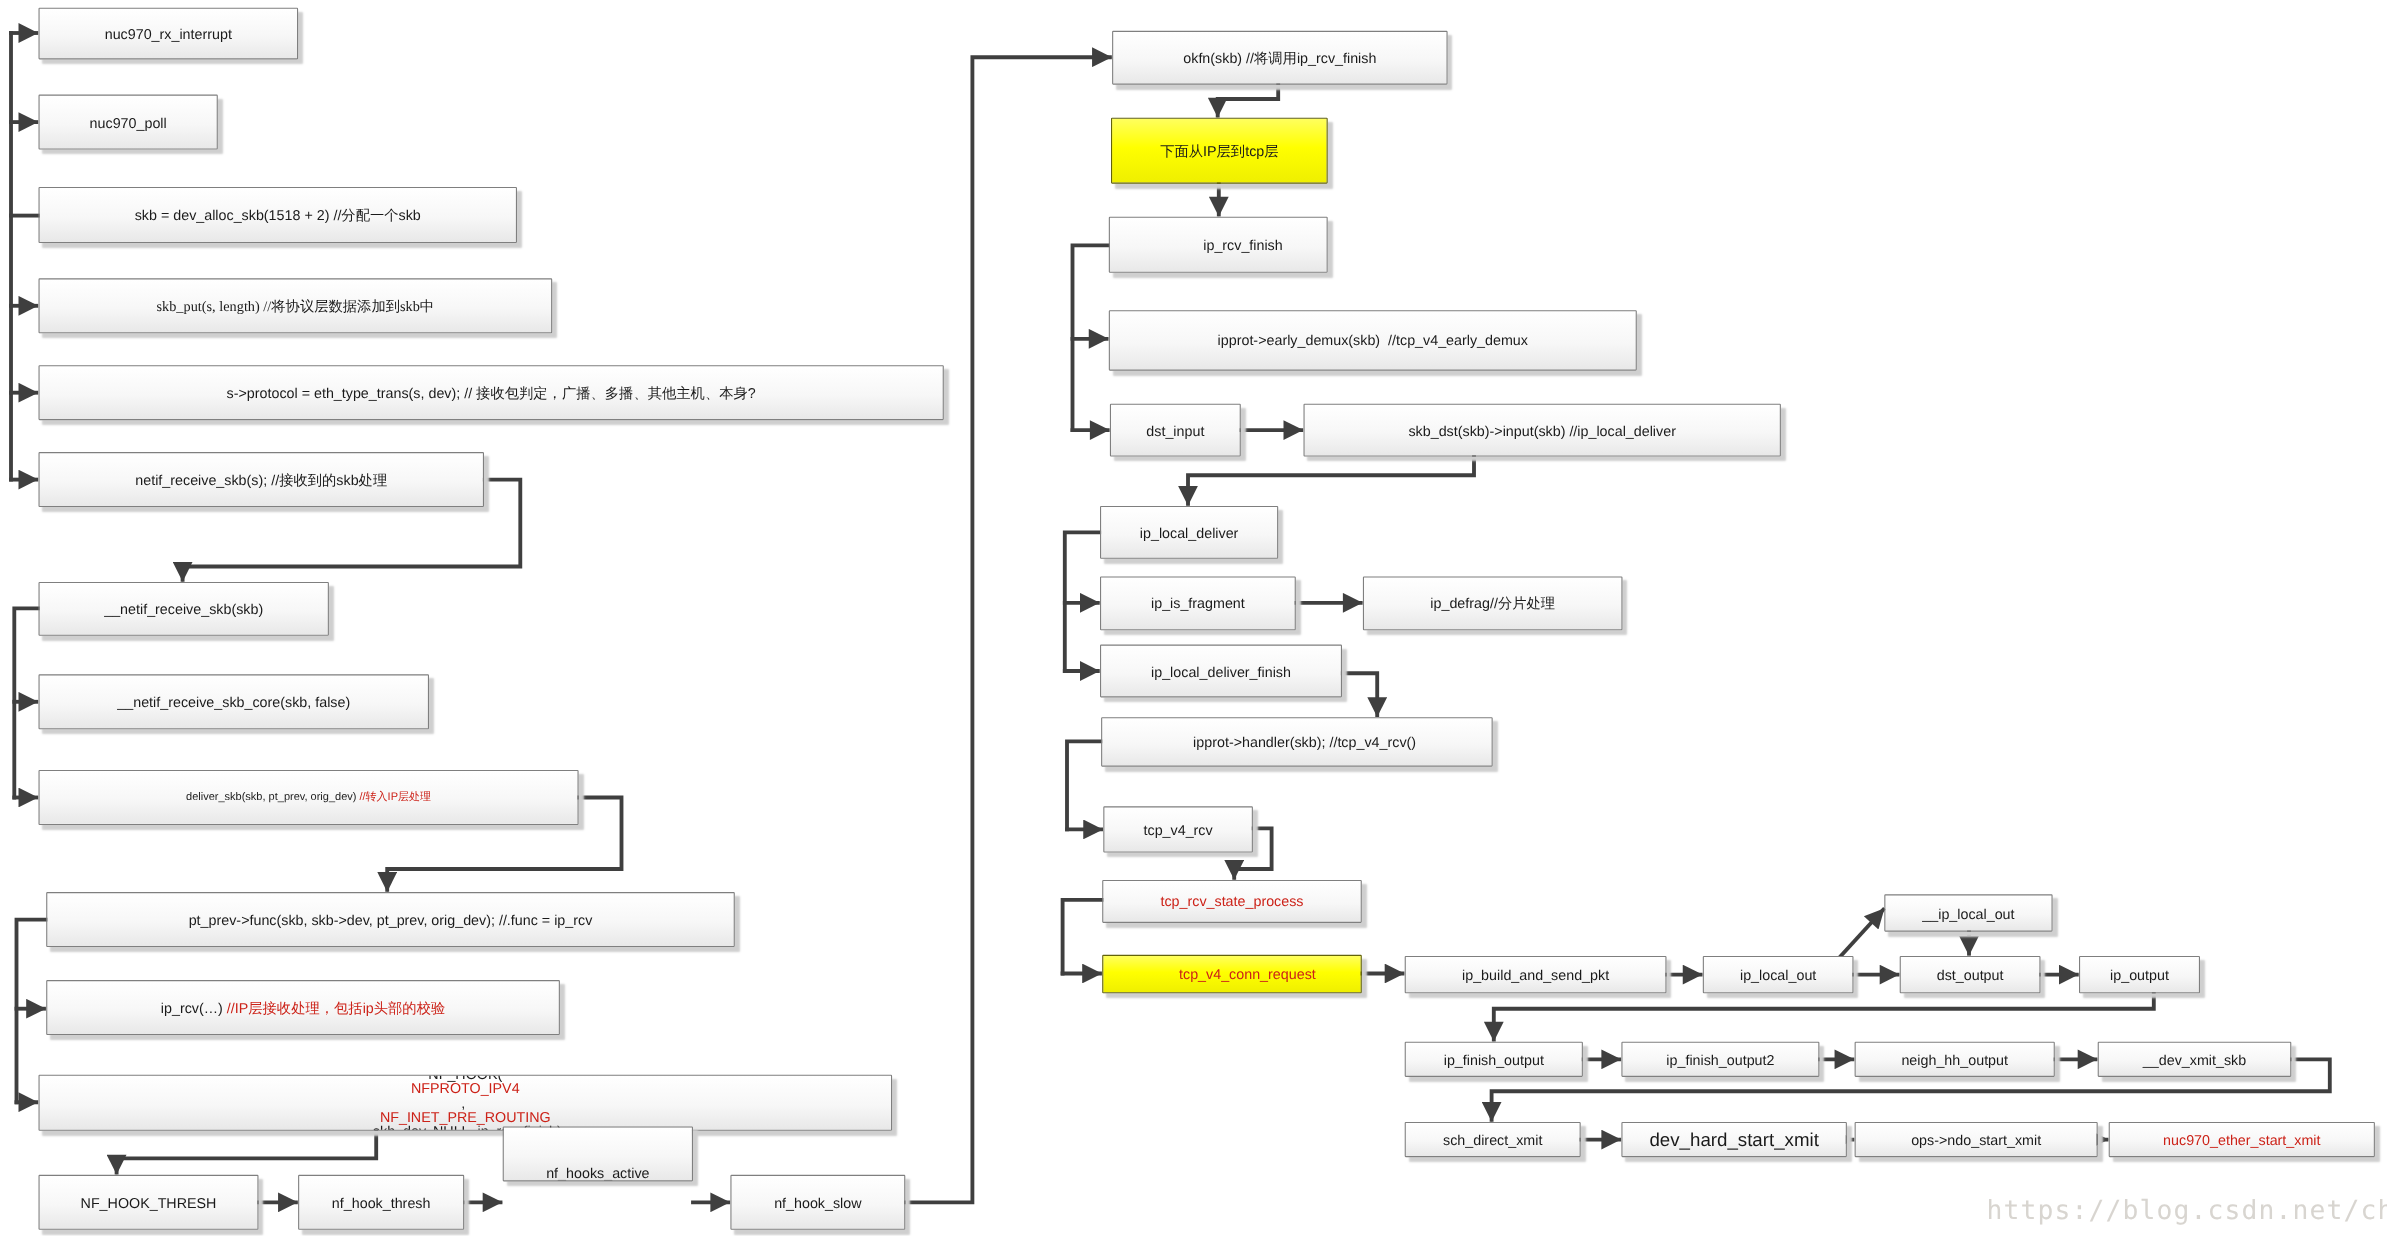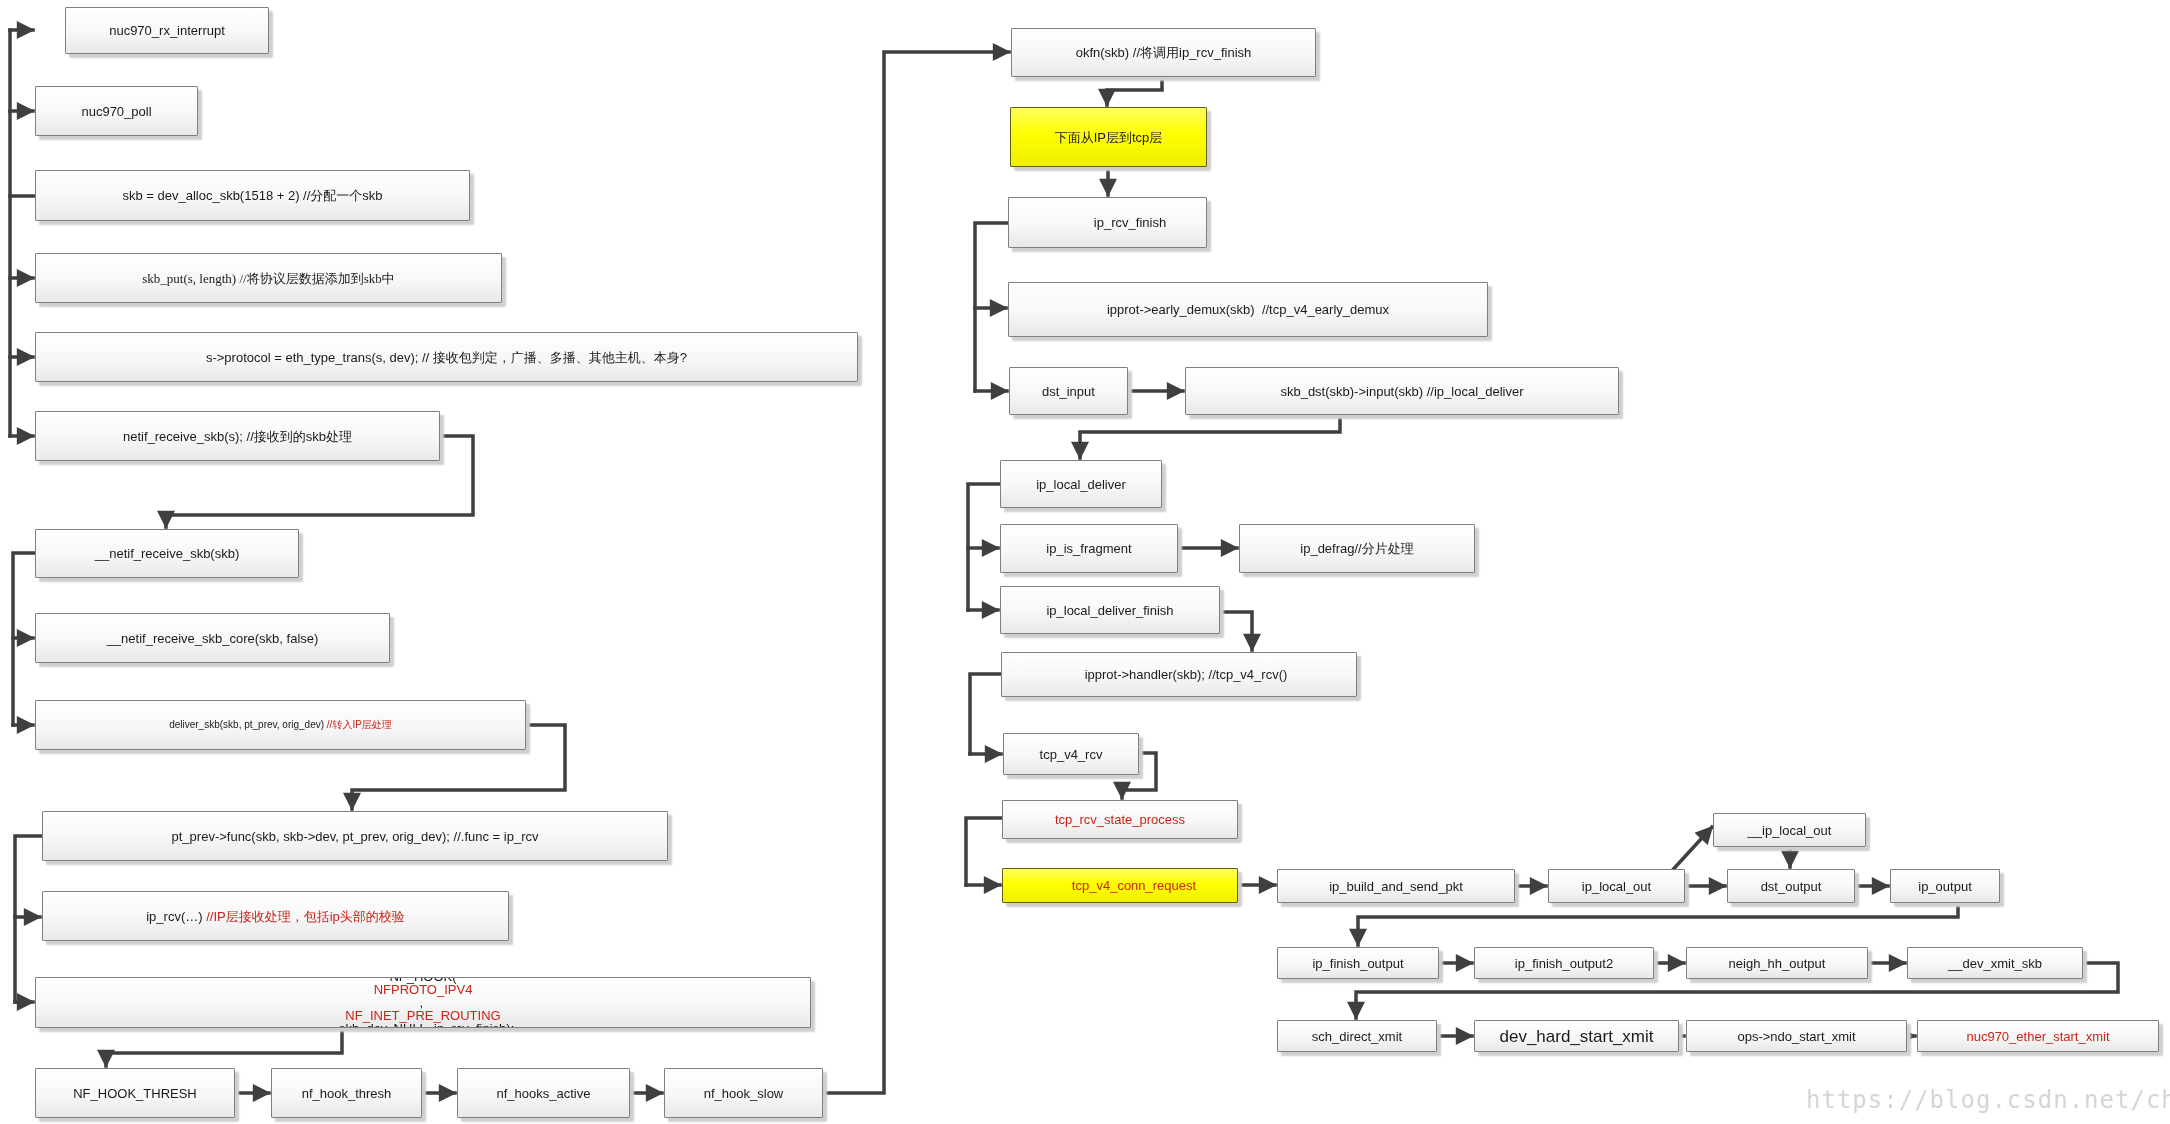--- a/index.html
+++ b/index.html
@@ -75,35 +75,35 @@
         <polyline points="1439,963 1472,963" fill="none" stroke="#3f3f3f" stroke-width="3.5" stroke-linecap="square" stroke-linejoin="miter" marker-end="url(#arrowhead)"></polyline>
         <polyline points="1654,963 1684,963" fill="none" stroke="#3f3f3f" stroke-width="3.5" stroke-linecap="square" stroke-linejoin="miter" marker-end="url(#arrowhead)"></polyline>
         <polyline points="1868,963 1905,963" fill="none" stroke="#3f3f3f" stroke-width="3.5" stroke-linecap="square" stroke-linejoin="miter" marker-end="url(#arrowhead)"></polyline>
         <polyline points="2083,963 2118,963 2118,992 1356,992 1356,1018" fill="none" stroke="#3f3f3f" stroke-width="3.5" stroke-linecap="square" stroke-linejoin="miter" marker-end="url(#arrowhead)"></polyline>
         <polyline points="1437,1036 1472,1036" fill="none" stroke="#3f3f3f" stroke-width="3.5" stroke-linecap="square" stroke-linejoin="miter" marker-end="url(#arrowhead)"></polyline>
         <polyline points="1679,1036 1684,1036" fill="none" stroke="#3f3f3f" stroke-width="3.5" stroke-linecap="square" stroke-linejoin="miter" marker-end="url(#arrowhead)"></polyline>
         <polyline points="1907,1036 1915,1036" fill="none" stroke="#3f3f3f" stroke-width="3.5" stroke-linecap="square" stroke-linejoin="miter" marker-end="url(#arrowhead)"></polyline>
       </g>
   </svg>
   <div id="nodes">
-      <div class="node" style="left: 35px; top: 7px; width: 204px; height: 47px; font-size: 13px; margin-left: 30px;"><span>nuc970_rx_interrupt</span></div>
+      <div class="node" style="left: 35px; top: 7px; width: 236px; height: 47px; font-size: 13px;"><span>nuc970_rx_interrupt</span></div>
       <div class="node" style="left: 35px; top: 86px; width: 163px; height: 50px; font-size: 13px;"><span>nuc970_poll</span></div>
       <div class="node" style="left: 35px; top: 170px; width: 435px; height: 51px; font-size: 13px;"><span>skb = dev_alloc_skb(1518 + 2) //分配一个skb</span></div>
       <div class="node" style="left: 35px; top: 253px; width: 467px; height: 50px; font-size: 13px; font-family: Liberation Serif, serif;"><span>skb_put(s, length) //将协议层数据添加到skb中</span></div>
       <div class="node" style="left: 35px; top: 332px; width: 823px; height: 50px; font-size: 13px;"><span>s-&gt;protocol = eth_type_trans(s, dev); // 接收包判定，广播、多播、其他主机、本身?</span></div>
       <div class="node" style="left: 35px; top: 411px; width: 405px; height: 50px; font-size: 13px;"><span>netif_receive_skb(s); //接收到的skb处理</span></div>
       <div class="node" style="left: 35px; top: 529px; width: 264px; height: 49px; font-size: 13px;"><span>__netif_receive_skb(skb)</span></div>
       <div class="node" style="left: 35px; top: 613px; width: 355px; height: 50px; font-size: 13px;"><span>__netif_receive_skb_core(skb, false)</span></div>
       <div class="node" style="left: 35px; top: 700px; width: 491px; height: 50px; font-size: 10px;"><span>deliver_skb(skb, pt_prev, orig_dev) </span><span style="color: rgb(204, 34, 24);">//转入IP层处理</span></div>
       <div class="node" style="left: 42px; top: 811px; width: 626px; height: 50px; font-size: 13px;"><span>pt_prev-&gt;func(skb, skb-&gt;dev, pt_prev, orig_dev); //.func = ip_rcv</span></div>
       <div class="node" style="left: 42px; top: 891px; width: 467px; height: 50px; font-size: 13px;"><span>ip_rcv(…) </span><span style="color: rgb(204, 34, 24);">//IP层接收处理，包括ip头部的校验</span></div>
       <div class="node" style="left: 35px; top: 977px; width: 776px; height: 51px; font-size: 13px; flex-direction: column;"><span>NF_HOOK(</span><span style="color: rgb(204, 34, 24);">NFPROTO_IPV4</span><span>, </span><span style="color: rgb(204, 34, 24);">NF_INET_PRE_ROUTING</span><span>, skb, dev, NULL, ip_rcv_finish);</span></div>
       <div class="node" style="left: 35px; top: 1068px; width: 200px; height: 50px; font-size: 13px;"><span>NF_HOOK_THRESH</span></div>
       <div class="node" style="left: 271px; top: 1068px; width: 151px; height: 50px; font-size: 13px;"><span>nf_hook_thresh</span></div>
-      <div class="node" style="left: 457px; top: 1068px; width: 173px; height: 50px; font-size: 13px;"><span>nf_hooks_active</span></div>
+      <div class="node" style="left: 457px; top: 1024px; width: 173px; height: 50px; font-size: 13px; align-items: flex-end;"><span>nf_hooks_active</span></div>
       <div class="node" style="left: 664px; top: 1068px; width: 159px; height: 50px; font-size: 13px;"><span>nf_hook_slow</span></div>
       <div class="node" style="left: 1011px; top: 28px; width: 305px; height: 49px; font-size: 13px;"><span>okfn(skb) //将调用ip_rcv_finish</span></div>
       <div class="node yellow" style="left: 1010px; top: 107px; width: 197px; height: 60px; font-size: 13px;"><span>下面从IP层到tcp层</span></div>
       <div class="node" style="left: 1008px; top: 197px; width: 199px; height: 51px; font-size: 13px; padding-left: 45px;"><span>ip_rcv_finish</span></div>
       <div class="node" style="left: 1008px; top: 282px; width: 480px; height: 55px; font-size: 13px;"><span>ipprot-&gt;early_demux(skb)  //tcp_v4_early_demux</span></div>
       <div class="node" style="left: 1009px; top: 367px; width: 119px; height: 48px; font-size: 13px;"><span>dst_input</span></div>
       <div class="node" style="left: 1185px; top: 367px; width: 434px; height: 48px; font-size: 13px;"><span>skb_dst(skb)-&gt;input(skb) //ip_local_deliver</span></div>
       <div class="node" style="left: 1000px; top: 460px; width: 162px; height: 48px; font-size: 13px;"><span>ip_local_deliver</span></div>
       <div class="node" style="left: 1000px; top: 524px; width: 178px; height: 49px; font-size: 13px;"><span>ip_is_fragment</span></div>
       <div class="node" style="left: 1239px; top: 524px; width: 236px; height: 49px; font-size: 13px;"><span>ip_defrag//分片处理</span></div>

